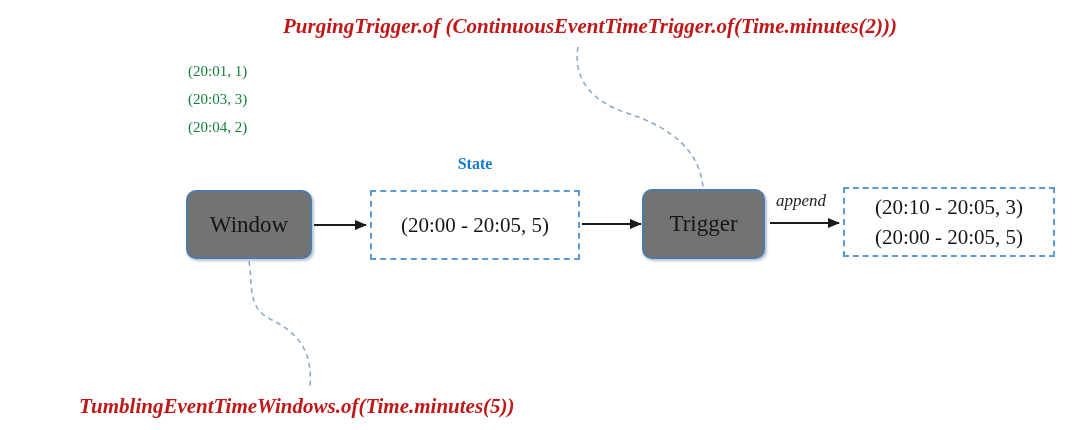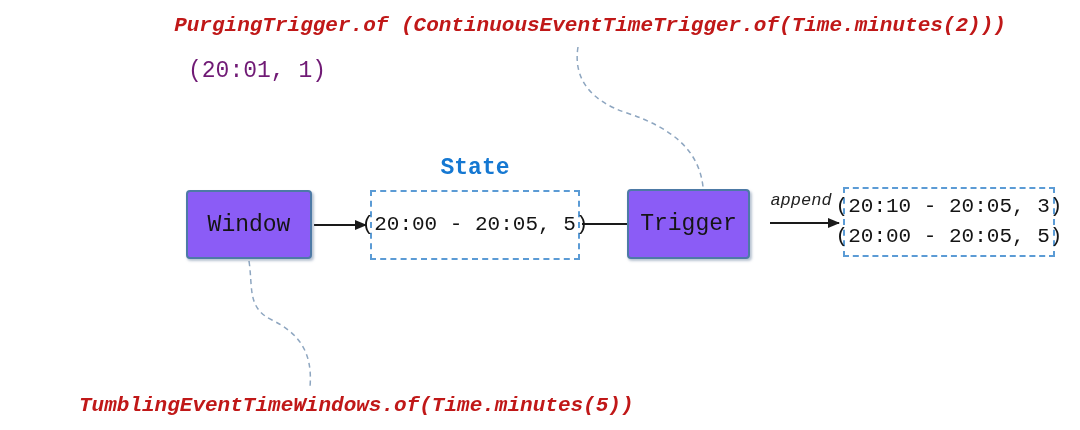--- a/index.html
+++ b/index.html
@@ -1,45 +1,45 @@
 <!DOCTYPE html>
 <html><head>
 <meta charset="utf-8">
 <style>
   html,body{margin:0;padding:0;background:#ffffff;}
   .stage{
     position:relative;width:1080px;height:430px;background:#ffffff;overflow:hidden;
-    font-family:Liberation Mono, monospace;color:#1a1a1a;
+    font-family:Liberation Serif, serif;color:#1a1a1a;
   }
   .overlay{position:absolute;left:0;top:0;width:1080px;height:430px;pointer-events:none;}
   .annotation{
     position:absolute;font-style:italic;font-weight:600;font-size:21px;
     color:#c01818;white-space:nowrap;
   }
   .annotation.top{left:170px;top:14px;width:840px;text-align:center;}
   .annotation.bottom{left:57px;top:394px;text-align:left;margin-left:22px;}
   .input-events{
-    position:absolute;left:188px;top:57px;font-size:23px;line-height:28px;color:#701a75;
+    position:absolute;left:188px;top:57px;font-size:15px;line-height:28px;color:#15803d;
   }
   .node{
-    position:absolute;box-sizing:border-box;background:#8b5cf6;border:2px solid #4d7aa6;
-    border-radius:4px;display:flex;align-items:center;justify-content:center;
+    position:absolute;box-sizing:border-box;background:#737373;border:2px solid #4d7aa6;
+    border-radius:10px;display:flex;align-items:center;justify-content:center;
     font-size:23px;color:#151515;box-shadow:1.5px 2px 2.5px rgba(100,125,155,.45);
   }
   .node.window{left:186px;top:190px;width:126px;height:69px;}
-  .node.trigger{left:627px;top:189px;width:123px;height:70px;justify-content:center;}
+  .node.trigger{left:642px;top:189px;width:123px;height:70px;justify-content:center;}
   .dashed-box{
     position:absolute;box-sizing:border-box;background:#ffffff;border:2px dashed #5b9bd5;
     display:flex;flex-direction:column;align-items:center;justify-content:center;
     font-size:21px;color:#151515;line-height:30px;white-space:nowrap;
   }
   .dashed-box.state{left:370px;top:190px;width:210px;height:70px;}
   .dashed-box.result{left:843px;top:187px;width:212px;height:70px;}
   .box-title{
-    position:absolute;font-size:23px;font-weight:600;color:#1578d2;text-align:center;white-space:nowrap;
+    position:absolute;font-size:16px;font-weight:600;color:#1578d2;text-align:center;white-space:nowrap;
   }
   .box-title.state{left:370px;top:155px;width:210px;}
   .box-title.result{left:843px;top:153px;width:212px;}
   .append-label{
     position:absolute;left:762px;top:191px;width:78px;text-align:center;
     font-size:17px;font-style:italic;color:#222;white-space:nowrap;
   }
 </style>
 </head>
 <body>
@@ -57,20 +57,22 @@
     <line x1="770" y1="223" x2="839" y2="223" stroke="#1a1a1a" stroke-width="2" marker-end="url(#arrowhead)"></line>
     <path d="M 578 47 C 573 78, 590 101, 627 113 C 672 128, 699 150, 703 187" fill="none" stroke="#8ea6c0" stroke-width="1.5" stroke-dasharray="5 4"></path>
     <path d="M 249 261 C 253 288, 247 308, 272 320 C 298 333, 313 351, 310 387" fill="none" stroke="#8ea6c0" stroke-width="1.5" stroke-dasharray="5 4"></path>
   </svg>
 
   <div class="annotation top">PurgingTrigger.of (ContinuousEventTimeTrigger.of(Time.minutes(2)))</div>
   <div class="annotation bottom">TumblingEventTimeWindows.of(Time.minutes(5))</div>
 
   <div class="input-events">
     <div>(20:01, 1)</div>
+    <div>(20:03, 3)</div>
+    <div>(20:04, 2)</div>
   </div>
 
   <div class="node window">
     <span>Window</span>
   </div>
 
   <div class="box-title state">State</div>
   <div class="dashed-box state">
     <div>(20:00 - 20:05, 5)</div>
   </div>

